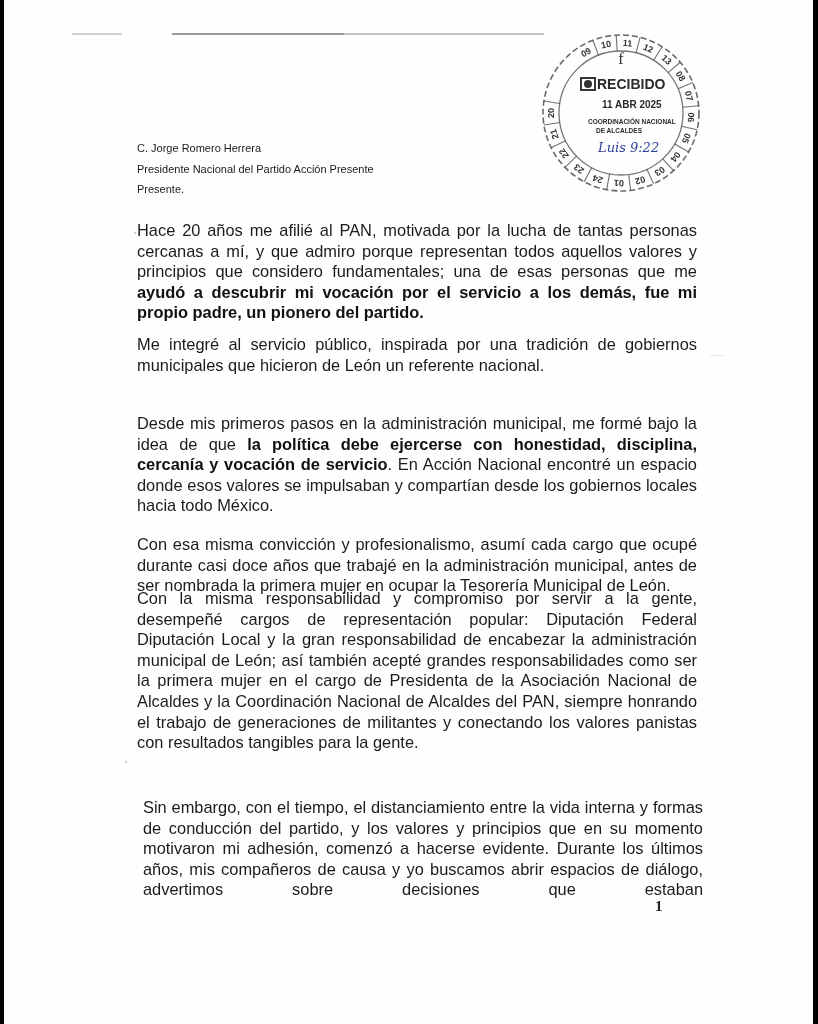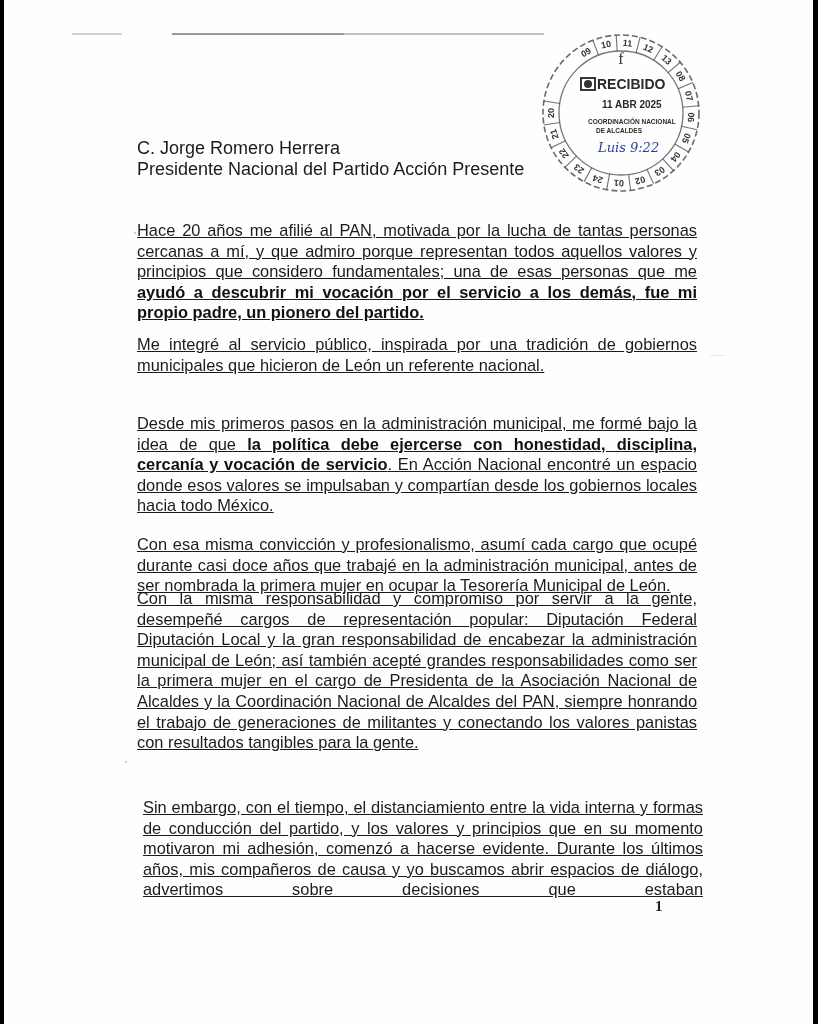--- a/index.html
+++ b/index.html
@@ -15,25 +15,25 @@
     position: absolute; top: 33px; height: 2px; background: #b5b5b5;
   }
   .scan-line.a { left: 68px; width: 50px; background: #d0d0d0; }
   .scan-line.b { left: 168px; width: 180px; background: #9a9a9a; }
   .scan-line.d { left: 340px; width: 200px; background: #c2c2c2; }
 
   .stamp { position: absolute; left: 532px; top: 28px; width: 170px; height: 170px; }
 
   .letter {
     position: absolute; left: 137px; width: 560px; color: #1b1b1b;
-    font-size: 18px; line-height: 20.6px;
+    font-size: 11px; line-height: 20.6px;
   }
   .addressee { top: 138px; }
   .addressee div { white-space: nowrap; }
-  .para { position: absolute; left: 137px; width: 560px; text-align: justify; text-align-last: left; font-size: 16.4px; line-height: 20.6px; color: #1b1b1b; margin: 0; text-decoration: underline; }
+  .para { position: absolute; left: 137px; width: 560px; text-align: justify; text-align-last: left; font-size: 16.4px; line-height: 20.6px; color: #1b1b1b; margin: 0; }
   .para b { font-weight: bold; color: #111; }
   .p1 { top: 220px; }
   .p2 { top: 334px; }
   .p3 { top: 406px; margin-top: 7px; }
   .p4 { top: 534px; }
   .p5 { top: 588px; }
   .p6 { top: 797px; text-align-last: justify; margin-left: 6px; }
   .page-number { position: absolute; left: 655px; top: 898px; font-family: "Liberation Serif", serif; font-size: 15px; font-weight: bold; color: #222; }
   .speck { position: absolute; width: 2px; height: 2px; background: #bbb; border-radius: 1px; }
 </style>
@@ -101,20 +101,21 @@
   </svg>
 
   <div class="speck" style="left:130px;top:232px"></div>
   <div class="speck" style="left:121px;top:761px"></div>
   <div class="speck" style="left:706px;top:355px;width:14px;height:1px;background:#e6e6e6"></div>
 </div>
 
 <div class="letter addressee">
   <div>C. Jorge Romero Herrera</div>
   <div>Presidente Nacional del Partido Acción Presente</div>
+  <div>Presente.</div>
 </div>
 
 <p class="para p1"><span>Hace 20 años me afilié al PAN, motivada por la lucha de tantas personas cercanas a mí, y que admiro porque representan todos aquellos valores y principios que considero fundamentales; una de esas personas que me </span><b>ayudó a descubrir mi vocación por el servicio a los demás, fue mi propio padre, un pionero del partido.</b></p>
 <p class="para p2"><span>Me integré al servicio público, inspirada por una tradición de gobiernos municipales que hicieron de León un referente nacional.</span></p>
 <p class="para p3"><span>Desde mis primeros pasos en la administración municipal, me formé bajo la idea de que </span><b>la política debe ejercerse con honestidad, disciplina, cercanía y vocación de servicio</b><span>. En Acción Nacional encontré un espacio donde esos valores se impulsaban y compartían desde los gobiernos locales hacia todo México.</span></p>
 <p class="para p4"><span>Con esa misma convicción y profesionalismo, asumí cada cargo que ocupé durante casi doce años que trabajé en la administración municipal, antes de ser nombrada la primera mujer en ocupar la Tesorería Municipal de León.</span></p>
 <p class="para p5"><span>Con la misma responsabilidad y compromiso por servir a la gente, desempeñé cargos de representación popular: Diputación Federal Diputación Local y la gran responsabilidad de encabezar la administración municipal de León; así también acepté grandes responsabilidades como ser la primera mujer en el cargo de  Presidenta de la Asociación Nacional de Alcaldes y la Coordinación Nacional de Alcaldes del PAN, siempre honrando el trabajo de generaciones de militantes y conectando los valores panistas con resultados tangibles para la gente.</span></p>
 <p class="para p6"><span>Sin embargo, con el tiempo, el distanciamiento entre la vida interna y formas de conducción del partido, y los valores y principios que en su momento motivaron mi adhesión, comenzó a hacerse evidente. Durante los últimos años, mis compañeros de causa y yo buscamos abrir espacios de diálogo, advertimos sobre decisiones que estaban</span></p>
 
 <div class="page-number">1</div>

